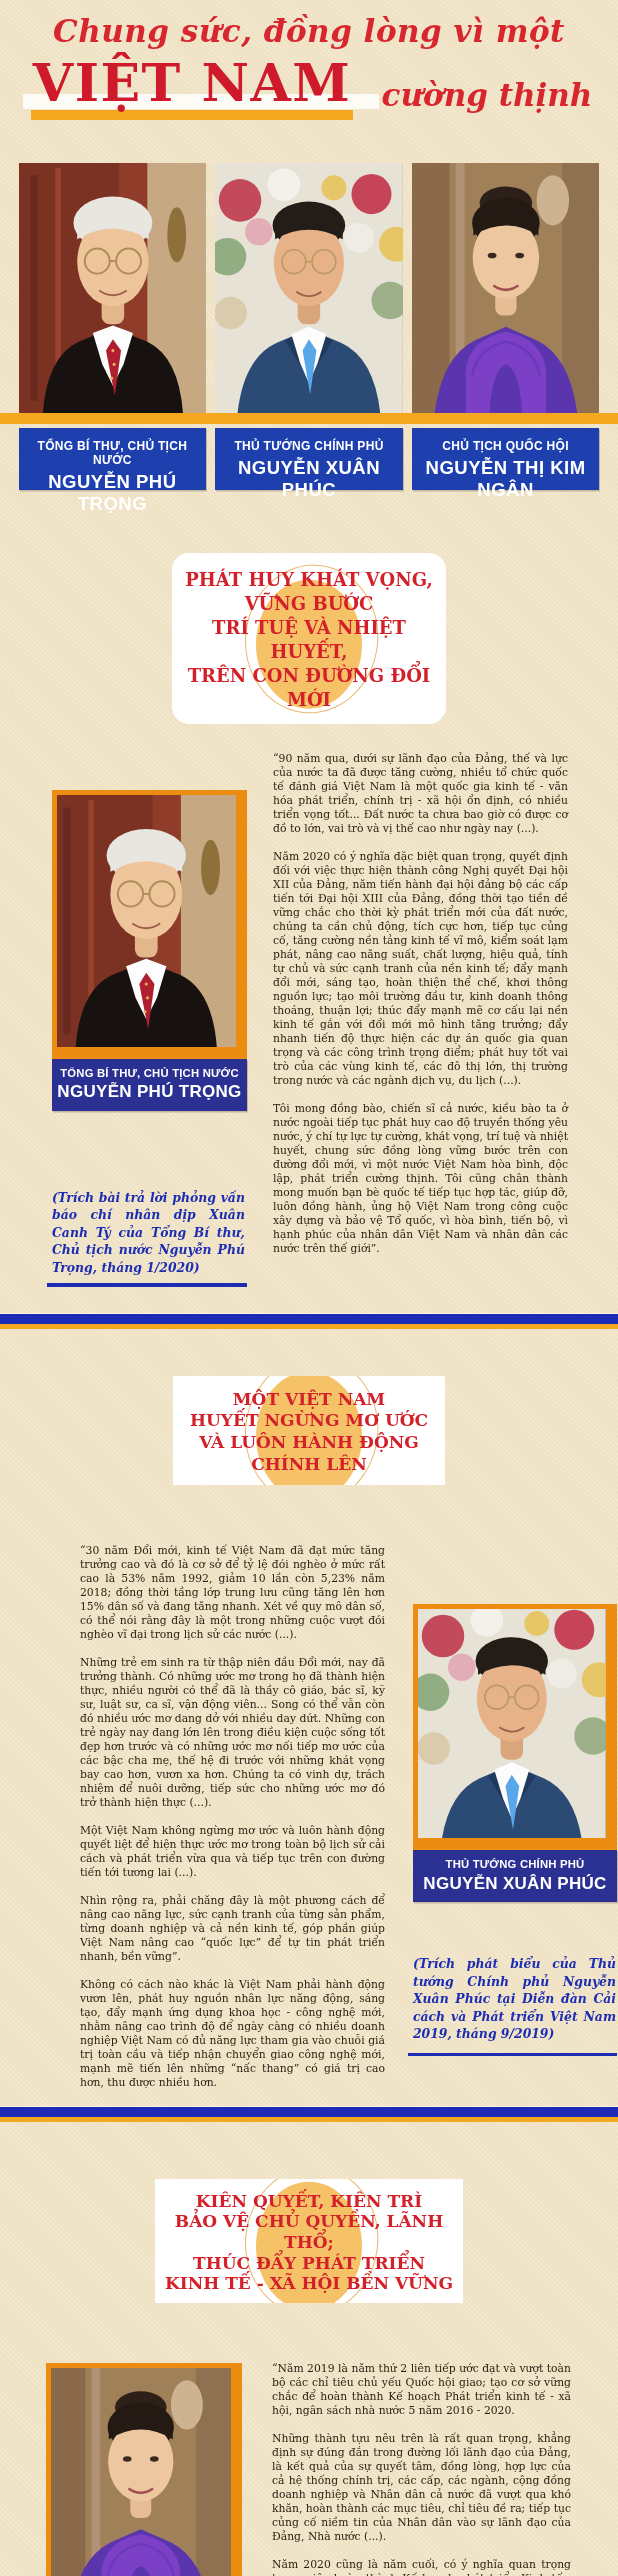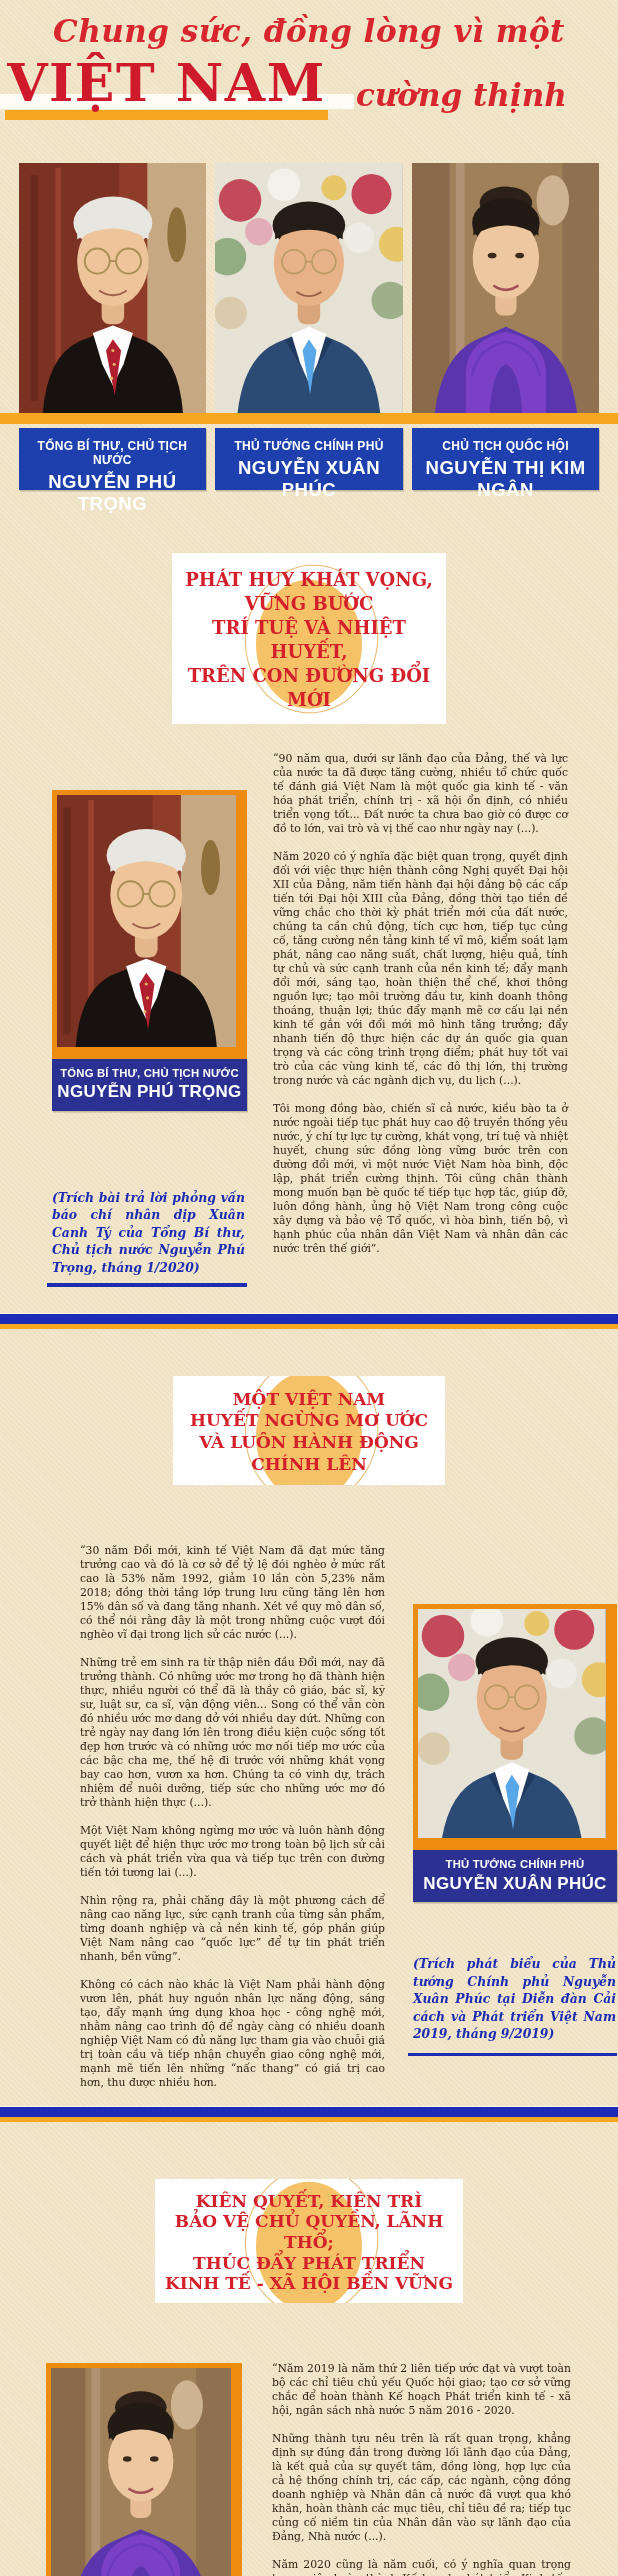--- a/index.html
+++ b/index.html
@@ -9,21 +9,21 @@
     background-image:repeating-linear-gradient(45deg, rgba(255,255,255,.18) 0 1px, rgba(0,0,0,0.015) 1px 2.1px, transparent 2.1px 3.6px);
     font-family:"DejaVu Serif", serif;
   }
   
   .hdr{padding-top:13.4px;text-align:center;}
   .script{
     font-family:"DejaVu Serif", serif;font-style:italic;font-weight:700;
     color:#d8262f;
   }
   .hdr .line1{font-size:31px;letter-spacing:0.5px;}
-  .brand-row{margin-top:7.2px;display:flex;justify-content:flex-start;align-items:flex-end;}
+  .brand-row{margin-top:7.2px;display:flex;justify-content:center;align-items:flex-end;}
   .brand-wrap{position:relative;display:inline-block;padding:0 7.2px;}
   .brand-white{position:absolute;left:-3.1px;right:-20.6px;bottom:11.3px;height:15.5px;background:#fdfbf6;z-index:0;}
   .brand-text{position:relative;z-index:2;font-family:"DejaVu Serif", serif;font-weight:800;
     font-size:52px;line-height:1;color:#ce1a2a;letter-spacing:1.5px;}
   .brand-underline{position:relative;z-index:1;height:10.8px;background:#f5a81f;margin:1px -2.1px 0 -2.1px;}
   .brand-suffix{font-size:31px;margin-left:23px;margin-bottom:7.2px;}
   
   .lead-row{display:flex;gap:8.8px;padding:0 18.5px;margin-top:43px;}
   .lead-col{flex:1;}
   .photo{height:250px;overflow:hidden;background:#999;}
@@ -35,21 +35,21 @@
   .cap-box .t{font-size:12px;margin-top:10.3px;letter-spacing:0.3px;}
   .cap-box .n{font-size:18.5px;margin-top:4.1px;letter-spacing:0.5px;}
   
   .card{position:relative;margin:0 auto;background:#fff;text-align:center;overflow:hidden;
     font-family:"DejaVu Serif", serif;font-weight:800;color:#d4202a;}
   .card::before{content:"";position:absolute;left:50%;top:50%;width:106px;height:129px;
     transform:translate(-50%,-46%);background:#f6c267;border-radius:50%;z-index:0;}
   .card::after{content:"";position:absolute;left:50%;top:50%;width:131px;height:147px;
     transform:translate(-48%,-50%) rotate(8deg);border:1px solid #e2a648;border-radius:50%;z-index:0;opacity:.8;}
   .card .ln{position:relative;z-index:1;}
-  .card1{width:266px;margin-top:63px;padding:14.4px 4.1px 12.4px;font-size:18px;line-height:24px;}
+  .card1{width:266px;margin-top:63px;padding:14.4px 4.1px 12.4px;font-size:18px;line-height:24px;border-radius:17px;}
   .card2{width:263px;margin-top:47px;padding:12.4px 4.1px 10.3px;font-size:17px;line-height:21.6px;}
   .card3{width:299px;margin-top:57px;padding:11.3px 4.1px 9.3px;font-size:17px;line-height:20.6px;}
   
   .content{display:flex;align-items:flex-start;}
   .content .text{flex:1;font-size:10.8px;line-height:14px;text-align:justify;color:#2d2315;}
   .content .text p{margin:0 0 14px 0;}
   .content .text p:last-child{margin-bottom:0;}
   .pcol{flex:none;}
   .frame{background:#ec8d12;padding:4.6px 11.3px 12px 5.2px;}
   .frame .photo{height:auto;}

